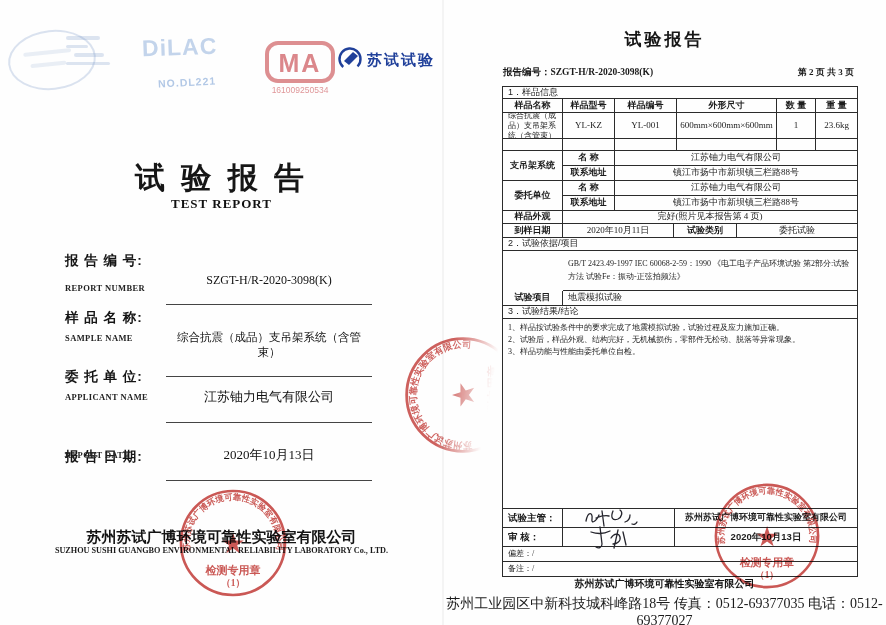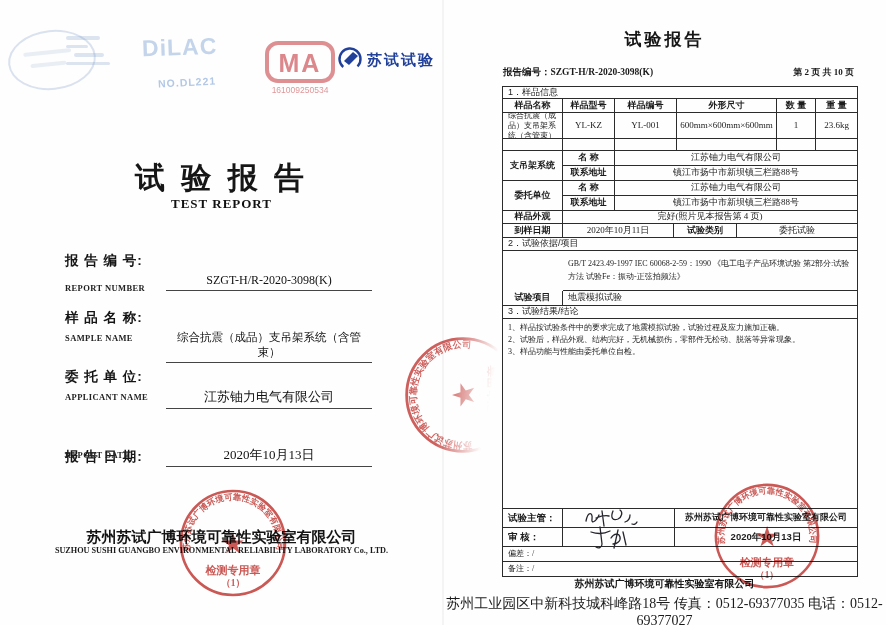--- a/index.html
+++ b/index.html
@@ -13,21 +13,21 @@
   
   .title-cn{position:absolute;left:0;top:158px;width:443px;text-align:center;
             font-family:"Liberation Sans",sans-serif;font-weight:bold;font-size:30px;
             letter-spacing:4px;color:#161616;}
   .title-en{position:absolute;left:0;top:196px;width:443px;text-align:center;
             font-weight:bold;font-size:13px;letter-spacing:1px;color:#111;}
   .fld-cn{position:absolute;left:65px;font-family:"Liberation Sans",sans-serif;
           font-weight:bold;font-size:13.5px;letter-spacing:1px;color:#151515;}
   .fld-en{position:absolute;left:65px;font-weight:bold;font-size:8.5px;letter-spacing:.4px;color:#222;}
   .fld-val{position:absolute;left:166px;width:206px;text-align:center;font-size:12px;
-           border-bottom:1.2px solid #444;padding-bottom:2px;color:#111;}
+           border-bottom:1.2px solid #444;padding-bottom:16px;color:#111;}
   .foot-cn{position:absolute;left:0;top:528px;width:443px;text-align:center;
            font-family:"Liberation Sans",sans-serif;font-weight:bold;font-size:15px;color:#131313;}
   .foot-en{position:absolute;left:0;top:546px;width:443px;text-align:center;
            font-weight:bold;font-size:8.2px;color:#1a1a1a;}
 
   
   .cnas-oval{position:absolute;left:8px;top:30px;width:84px;height:56px;border:2px solid rgba(125,155,200,.28);
              border-radius:50%;transform:rotate(-6deg);}
   .cnas-oval .ln{position:absolute;background:rgba(125,155,200,.16);height:4px;border-radius:2px;}
   .cnas-lines{position:absolute;left:66px;top:36px;}
@@ -129,21 +129,21 @@
       </text>
       <text x="0" y="10" text-anchor="middle" font-size="28" fill="#c4413d">★</text>
       <text x="0" y="31" text-anchor="middle" font-size="11" font-weight="bold" fill="#c4413d" font-family="Liberation Sans, sans-serif">检测专用章</text>
       <text x="0" y="43" text-anchor="middle" font-size="9.5" font-weight="bold" fill="#c4413d">（1）</text>
     </svg>
   </div>
 
   <div class="page" id="page-right">
     <div class="p2-title">试验报告</div>
     <div class="p2-meta-l">报告编号：SZGT-H/R-2020-3098(K)</div>
-    <div class="p2-meta-r">第 2 页  共 10 页</div>
+    <div class="p2-meta-r">第 2 页  共 3 页</div>
 
     <div class="rtable">
 
       <div class="cell band nr" style="left:0;top:0;width:354px;height:12px;">1．样品信息</div>
 
       <div class="cell hd" style="left:0;top:12px;width:60px;height:14px;">样品名称</div>
       <div class="cell hd" style="left:60px;top:12px;width:52px;height:14px;">样品型号</div>
       <div class="cell hd" style="left:112px;top:12px;width:62px;height:14px;">样品编号</div>
       <div class="cell hd" style="left:174px;top:12px;width:100px;height:14px;">外形尺寸</div>
       <div class="cell hd" style="left:274px;top:12px;width:39px;height:14px;">数  量</div>

